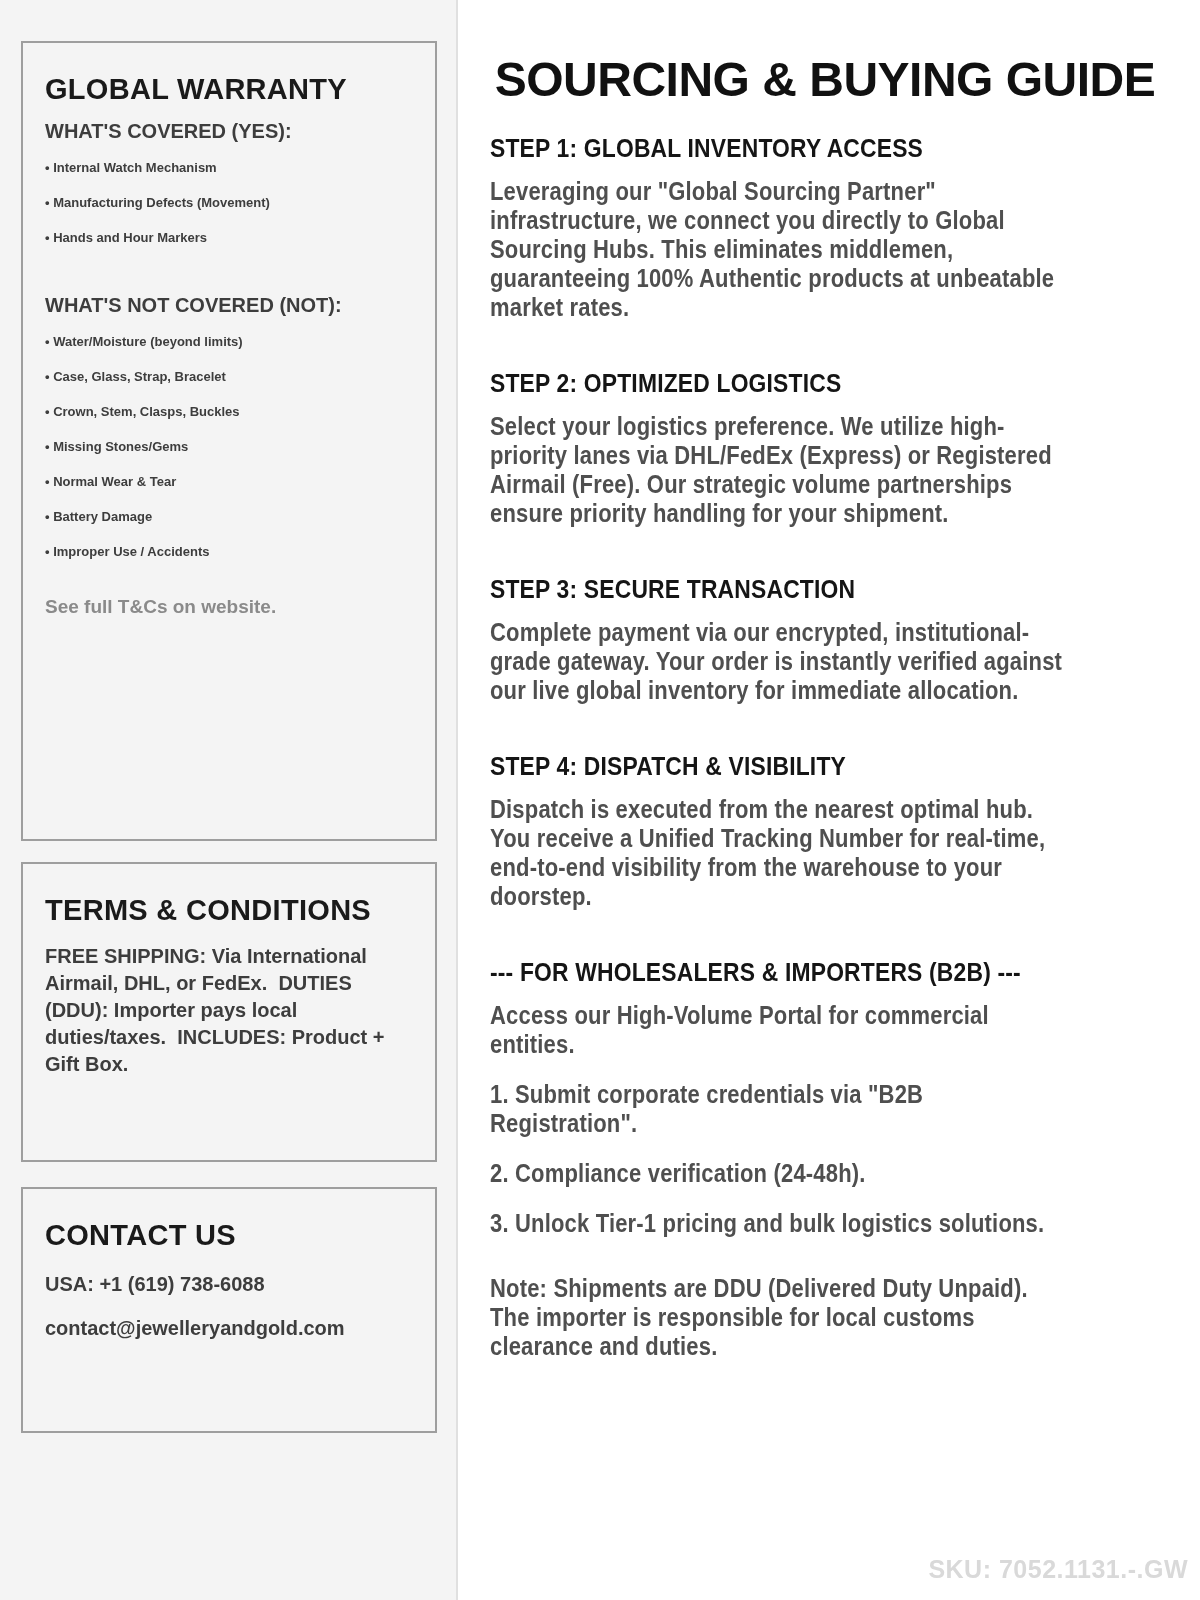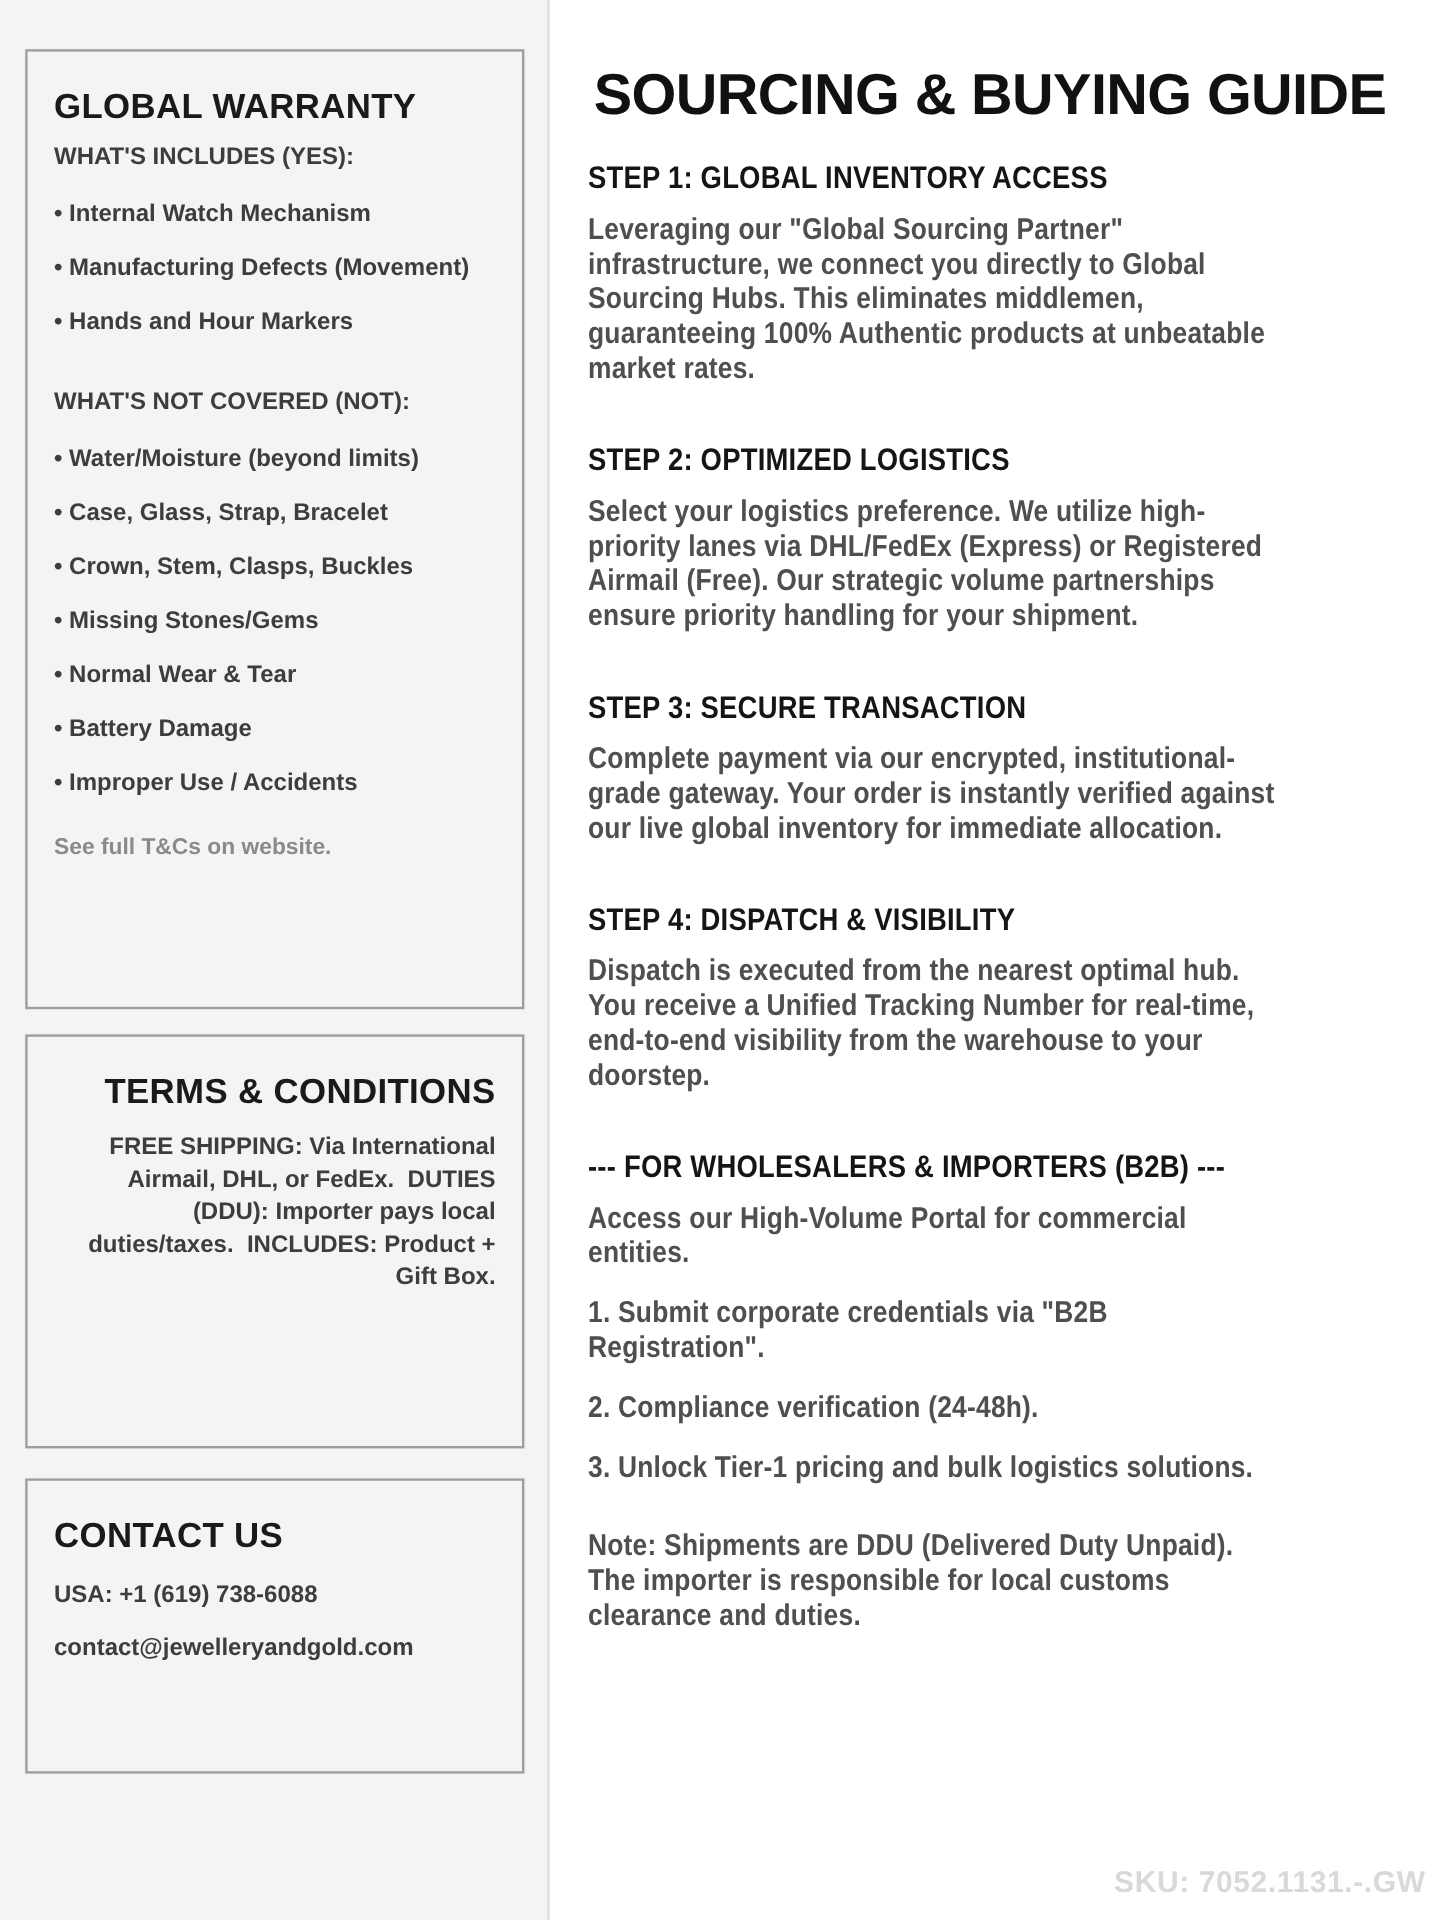--- a/index.html
+++ b/index.html
@@ -4,27 +4,27 @@
 <style>
   * { margin:0; padding:0; box-sizing:border-box; }
   html,body { background:#ffffff; }
   body { font-family:"Liberation Sans", sans-serif; }
   .page { position:relative; width:1200px; height:1600px; background:#ffffff; display:flex; overflow:hidden; }
 
   
   .sidebar { flex:0 0 458px; width:458px; height:1600px; background:#f4f4f4; border-right:2px solid #e0e0e0; padding:41px 19px 0 21px; }
   .panel { background:#f4f4f4; border:2px solid #9e9e9e; padding:30px 22px; }
   .panel-warranty { height:800px; }
-  .panel-terms { height:345px; margin-top:21px;text-align:right; }
+  .panel-terms { height:300px; margin-top:21px; }
   .panel-contact { height:246px; margin-top:25px; }
   .panel-title { font-size:29px; font-weight:bold; color:#1a1a1a; letter-spacing:0.3px; margin:0 0 14px; }
   .sub-heading { font-size:20px; font-weight:bold; color:#3d3d3d; margin:14px 0 4px; }
   .sub-heading.not { margin-top:46px; }
   ul.bullets { list-style:none; margin:0; padding:0; }
-  ul.bullets li { font-size:20px; font-weight:bold; color:#3d3d3d; margin-top:25px; line-height:20px; }
+  ul.bullets li { font-size:13px; font-weight:bold; color:#3d3d3d; margin-top:15px; line-height:20px; }
   ul.bullets li::before { content:"\2022\00a0"; }
   .footnote { font-size:19px; font-weight:bold; color:#8a8a8a; margin-top:34px; }
   .terms-body { font-size:20px; font-weight:bold; color:#3d3d3d; line-height:27px; margin-top:16px; white-space:pre-wrap; }
   ul.contact-lines { list-style:none; margin:6px 0 0; padding:0; }
   ul.contact-lines li { font-size:20px; font-weight:bold; color:#3d3d3d; margin-top:21px; }
 
   
   .main { flex:1 1 auto; position:relative; padding:0 40px 0 32px; }
   .doc-title { font-size:48px; font-weight:bold; color:#111111; letter-spacing:-0.5px; text-align:center; margin-top:52px; }
   
@@ -39,21 +39,21 @@
 </style>
 </head>
 <body>
 
 <div class="page">
 
   <aside class="sidebar">
 
     <section class="panel panel-warranty">
       <h2 class="panel-title">GLOBAL WARRANTY</h2>
-      <h3 class="sub-heading">WHAT'S INCLUDES (YES):</h3>
+      <h3 class="sub-heading">WHAT'S COVERED (YES):</h3>
       <ul class="bullets">
           <li>Internal Watch Mechanism</li>
           <li>Manufacturing Defects (Movement)</li>
           <li>Hands and Hour Markers</li>
         </ul>
       <h3 class="sub-heading not">WHAT'S NOT COVERED (NOT):</h3>
       <ul class="bullets">
           <li>Water/Moisture (beyond limits)</li>
           <li>Case, Glass, Strap, Bracelet</li>
           <li>Crown, Stem, Clasps, Buckles</li>

